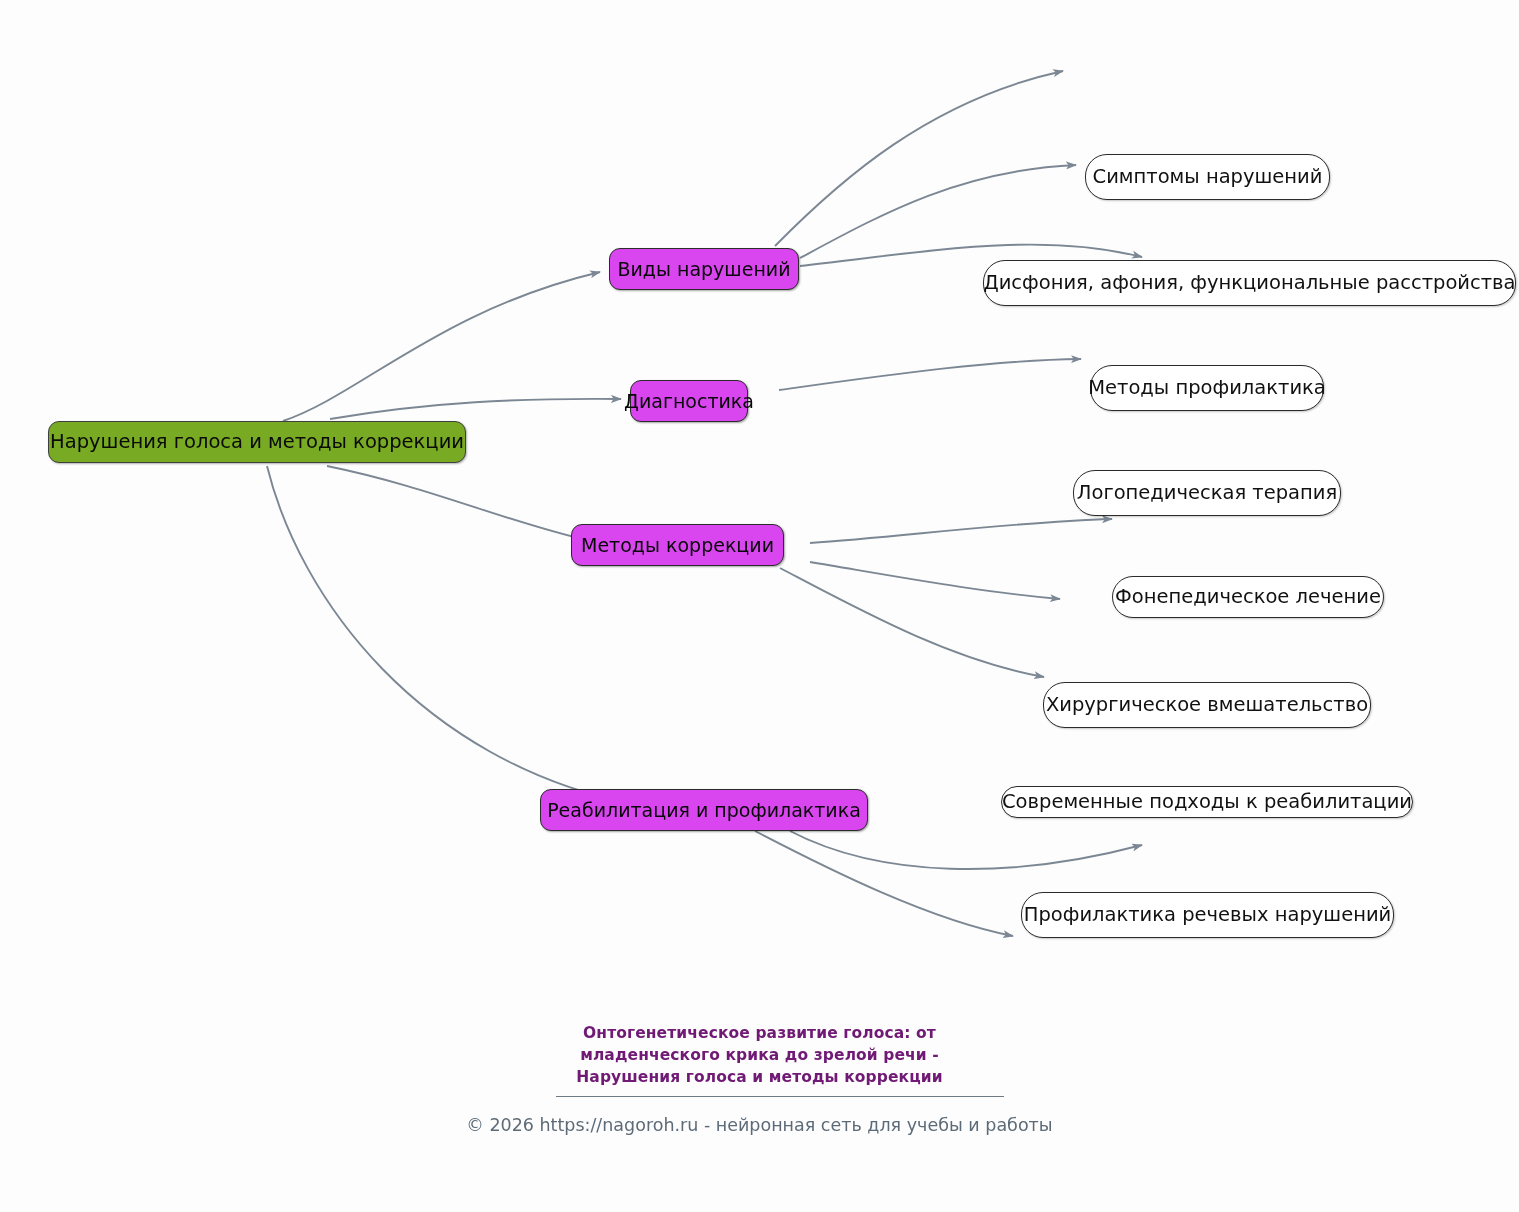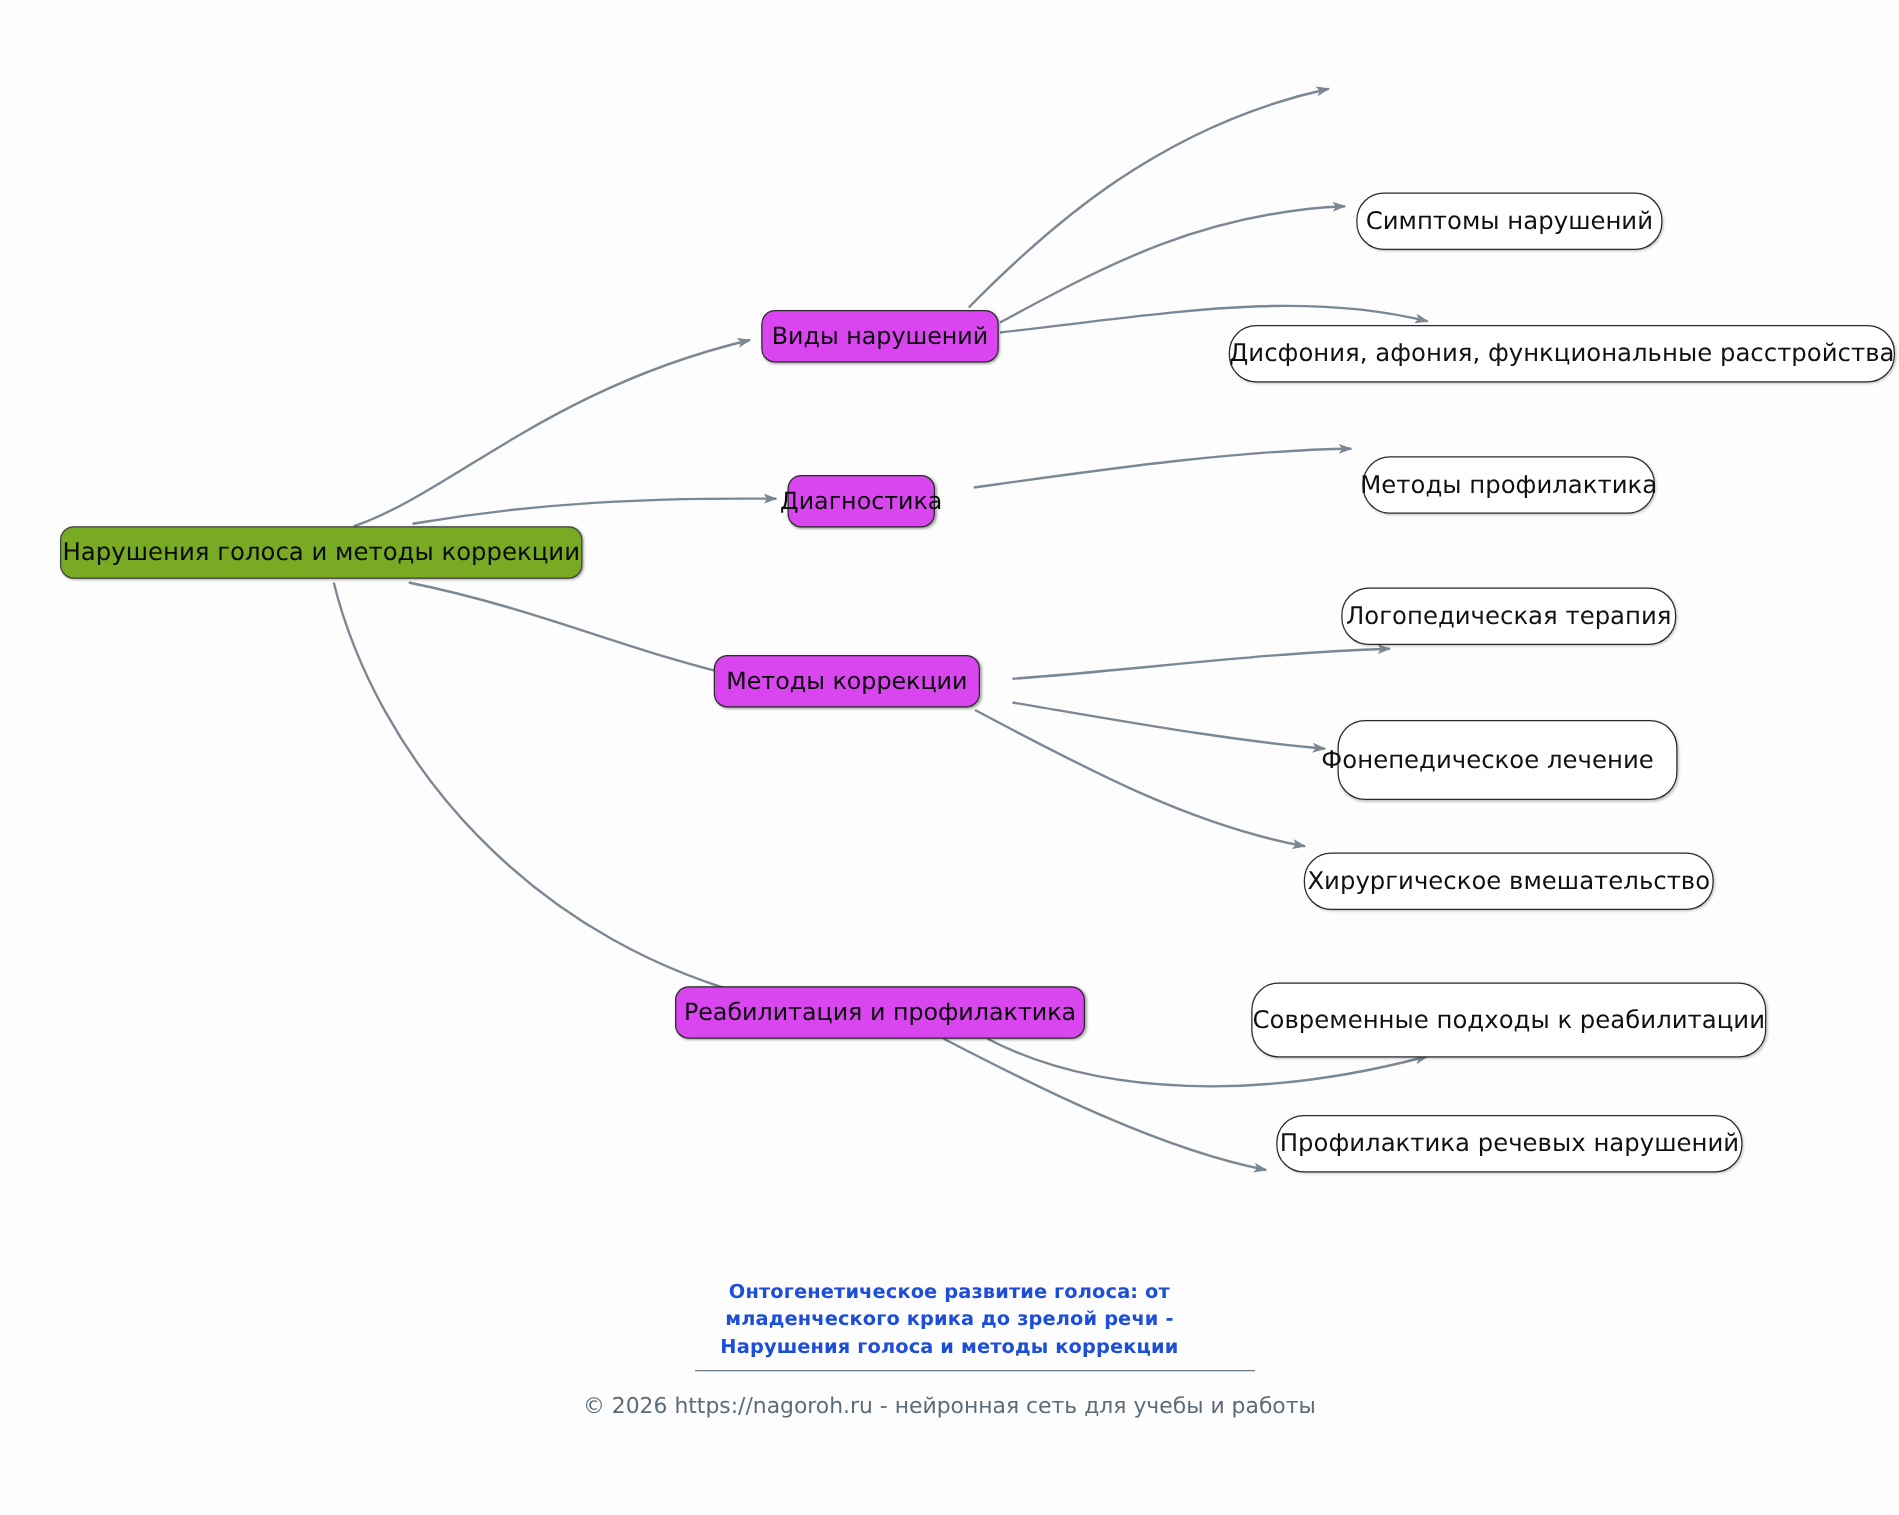--- a/index.html
+++ b/index.html
@@ -76,21 +76,21 @@
   }
   
   .footer {
     position: absolute;
     left: 0;
     width: 1519px;
     text-align: center;
   }
   #footer-title {
     top: 1022px;
-    color: #1d4ed8;
+    color: #701a75;
     font-size: 15.5px;
     font-weight: bold;
     line-height: 1.42;
     letter-spacing: 0.1px;
   }
   #footer-divider {
     position: absolute;
     left: 556px;
     top: 1096px;
     width: 448px;
@@ -167,29 +167,29 @@
   </div>
 
   <div class="node node-leaf" style="left:1090px; top:365px; width:234px; height:46px;">
     <span class="node-label">Методы профилактика</span>
   </div>
 
   <div class="node node-leaf" style="left:1073px; top:470px; width:268px; height:46px;">
     <span class="node-label">Логопедическая терапия</span>
   </div>
 
-  <div class="node node-leaf" style="left:1070px; top:576px; width:272px; height:64px;justify-content:flex-end;">
+  <div class="node node-leaf" style="left:1112px; top:576px; width:272px; height:42px;">
     <span class="node-label">Фонепедическое лечение</span>
   </div>
 
   <div class="node node-leaf" style="left:1043px; top:682px; width:328px; height:46px;">
     <span class="node-label">Хирургическое вмешательство</span>
   </div>
 
-  <div class="node node-leaf" style="left:1001px; top:786px; width:412px; height:60px;">
+  <div class="node node-leaf" style="left:1001px; top:786px; width:412px; height:32px;">
     <span class="node-label">Современные подходы к реабилитации</span>
   </div>
 
   <div class="node node-leaf" style="left:1021px; top:892px; width:373px; height:46px;">
     <span class="node-label">Профилактика речевых нарушений</span>
   </div>
 
   <div class="footer" id="footer-title">
     <div>Онтогенетическое развитие голоса: от</div>
     <div>младенческого крика до зрелой речи -</div>

